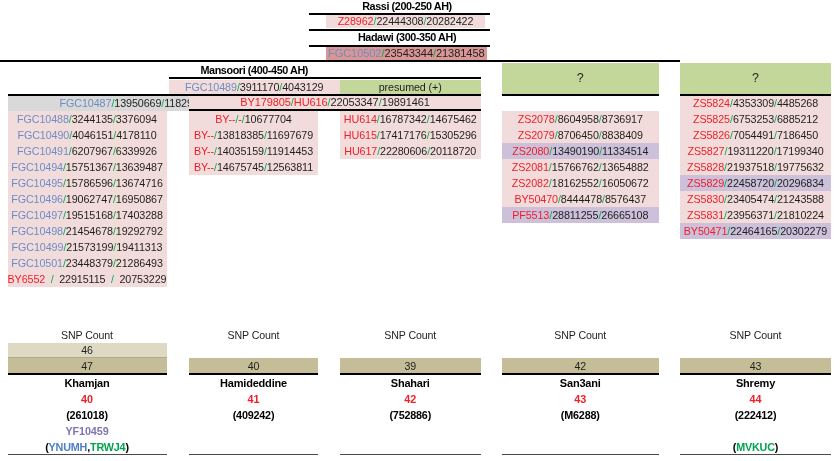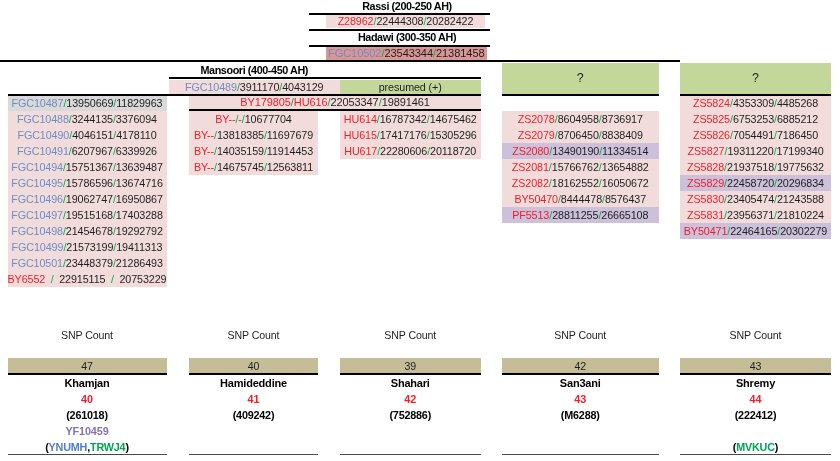--- a/index.html
+++ b/index.html
@@ -55,21 +55,21 @@
       <span class="num">3911170</span>
       <span class="slash">/</span>
       <span class="num">4043129</span>
     </div>
     <div class="cell" style="left: 339.5px; top: 79.5px; width: 141.5px; height: 14px; background: rgb(196, 215, 155);">presumed (+)</div>
     <div class="cell q" style="left: 501.5px; top: 62.5px; width: 157.5px; height: 31px; background: rgb(196, 215, 155);">?</div>
     <div class="cell q" style="left: 680px; top: 62.5px; width: 151px; height: 31px; background: rgb(196, 215, 155);">?</div>
     <div class="hline" style="left: 7.5px; top: 93.5px; width: 473.5px; height: 2px;"></div>
     <div class="hline" style="left: 501.5px; top: 93.5px; width: 157.5px; height: 2px;"></div>
     <div class="hline" style="left: 680px; top: 93.5px; width: 151px; height: 2px;"></div>
-    <div class="cell" style="left: 7.5px; top: 95.5px; width: 159px; height: 15.92px; background: rgb(217, 217, 217);">
+    <div class="cell" style="left: 7.5px; top: 95.5px; width: 159px; height: 15.92px; background: rgb(217, 217, 217); padding-left: 48px;">
       <span class="lbl-blue">FGC10487</span>
       <span class="slash">/</span>
       <span class="num">13950669</span>
       <span class="slash">/</span>
       <span class="num">11829963</span>
     </div>
     <div class="cell" style="left: 7.5px; top: 111.42px; width: 159px; height: 15.92px; background: rgb(242, 220, 219);">
       <span class="lbl-blue">FGC10488</span>
       <span class="slash">/</span>
       <span class="num">3244135</span>
@@ -318,20 +318,21 @@
       <span class="num">21810224</span>
     </div>
     <div class="cell" style="left: 680px; top: 222.86px; width: 151px; height: 15.92px; background: rgb(204, 192, 218);">
       <span class="lbl-red">BY50471</span>
       <span class="slash">/</span>
       <span class="num">22464165</span>
       <span class="slash">/</span>
       <span class="num">20302279</span>
     </div>
     <div class="cell snpcount" style="left: 7.5px; top: 326.6px; width: 159px; height: 15.92px;">SNP Count</div>
+    <div class="cell snpcount" style="left: 7.5px; top: 342.52px; width: 159px; height: 14.92px; background: rgb(221, 217, 195); border-bottom: 1px solid rgb(176, 170, 144);">46</div>
     <div class="cell snpcount" style="left: 7.5px; top: 358.44px; width: 159px; height: 15.92px; background: rgb(196, 189, 151);">47</div>
     <div class="hline" style="left: 7.5px; top: 373.36px; width: 159px; height: 2px;"></div>
     <div class="cell footname" style="left: 7.5px; top: 375.36px; width: 159px; height: 15.92px;">Khamjan</div>
     <div class="cell footred" style="left: 7.5px; top: 391.28px; width: 159px; height: 15.92px;">40</div>
     <div class="cell footkit" style="left: 7.5px; top: 407.2px; width: 159px; height: 15.92px;">(261018)</div>
     <div class="cell footyf" style="left: 7.5px; top: 423.12px; width: 159px; height: 15.92px;">YF10459</div>
     <div class="cell footcode" style="left: 7.5px; top: 439.04px; width: 159px; height: 15.92px;">
       <span class="c-k">(</span>
       <span class="c-b">YNUMH</span>
       <span class="c-k">,</span>

